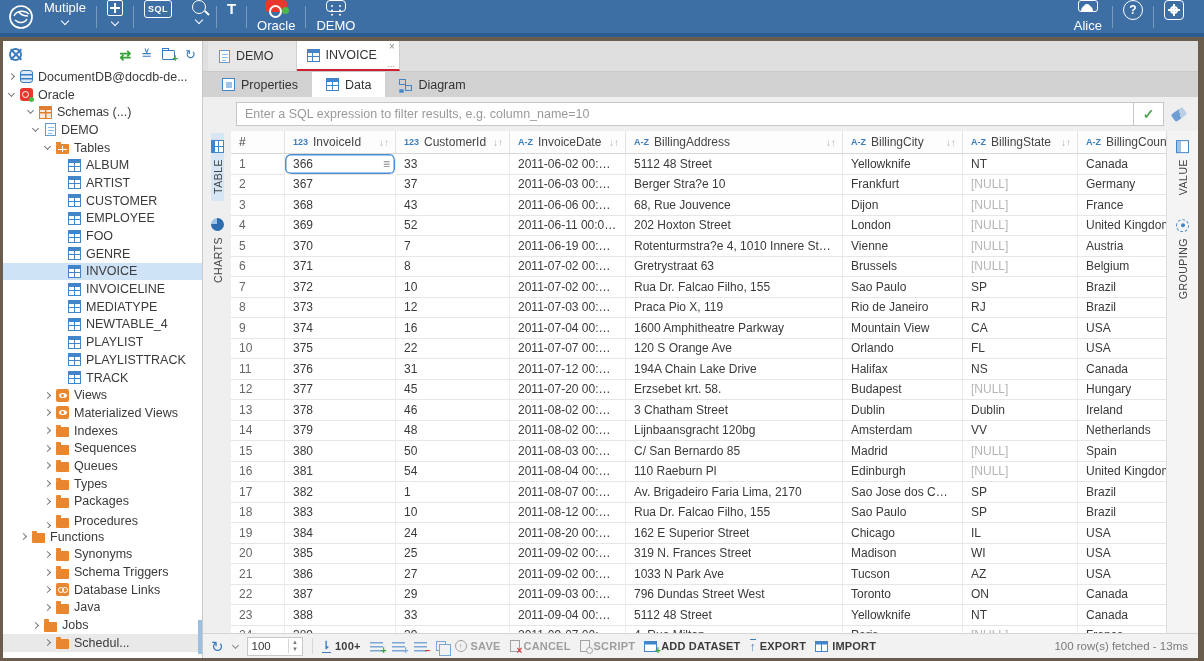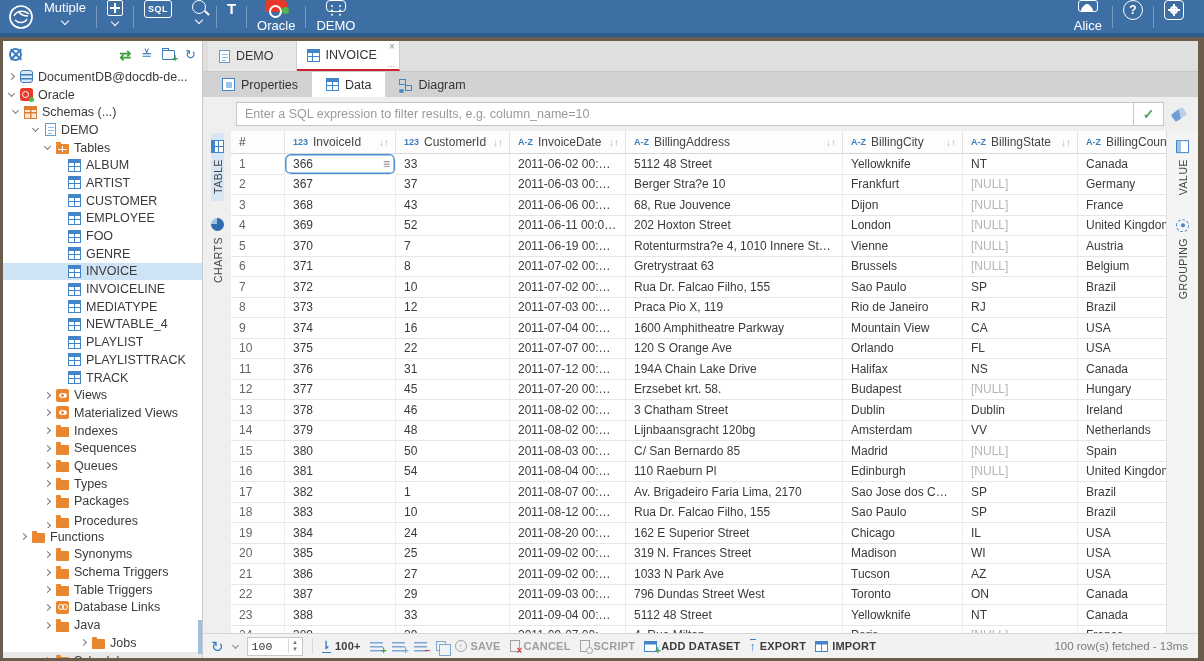--- a/index.html
+++ b/index.html
@@ -151,21 +151,21 @@
   .cellmenu { position:absolute; right:5px; color:#888; font-size:12px; }
 
   
   .btoolbar { height:25px; background:#f2f2f2; border-top:1px solid #d5d5d5; display:flex; align-items:center; padding:0 10px 0 8px; gap:9px; font-size:11px; color:#3c3c3c; }
   .bt-sep { width:1px; height:16px; background:#d8d8d8; }
   .bt-btn { display:flex; align-items:center; gap:4px; font-weight:bold; letter-spacing:.2px; }
   .bt-btn.disabled { color:#9e9e9e; }
   .bt-ref { color:#3c7cbe; font-size:15px; line-height:1; }
   .chv-sm { width:5px; height:5px; border-right:1.3px solid #888; border-bottom:1.3px solid #888; transform:rotate(45deg); margin-top:-2px; display:inline-block; }
   .fetch-box { display:flex; align-items:center; border:1px solid #c8c8c8; background:#fff; height:19px; }
-  .fetch-input { width:40px; border:none; outline:none; font-size:11.5px; padding:0 4px; font-family:Liberation Mono, monospace; color:#333; }
+  .fetch-input { width:40px; border:none; outline:none; font-size:11.5px; padding:0 4px; font-family:Liberation Sans, sans-serif; color:#333; }
   .stepper { width:14px; border-left:1px solid #d8d8d8; display:flex; flex-direction:column; align-items:center; justify-content:center; font-size:6px; color:#777; line-height:1.1; }
   .rows-icon { width:13px; height:11px; display:inline-block; background:
     linear-gradient(#7ba7d4,#7ba7d4) 0 1px/13px 1.5px no-repeat,
     linear-gradient(#7ba7d4,#7ba7d4) 0 5px/13px 1.5px no-repeat,
     linear-gradient(#7ba7d4,#7ba7d4) 0 9px/13px 1.5px no-repeat; position:relative; }
   .rows-icon.add::after { content:"+"; position:absolute; right:-4px; bottom:-4px; color:#3aa23a; font-weight:bold; font-size:10px; }
   .rows-icon.dup::after { content:"+"; position:absolute; right:-4px; bottom:-4px; color:#7ba7d4; font-weight:bold; font-size:10px; }
   .rows-icon.del::after { content:"−"; position:absolute; right:-4px; bottom:-4px; color:#d23b3b; font-weight:bold; font-size:10px; }
   .copy-icon { width:10px; height:10px; border:1.3px solid #7ba7d4; position:relative; display:inline-block; }
   .copy-icon::before { content:""; position:absolute; width:10px; height:10px; border:1.3px solid #7ba7d4; left:2px; top:2px; background:#f2f2f2; }
@@ -260,21 +260,21 @@
       <div class="tree-row" style="padding-left: 4px;">
           <i class="chev chev-r"></i>
           <span class="tico ic-db"></span>
           <span class="tlabel">DocumentDB@docdb-de...</span>
         </div>
           <div class="tree-row" style="padding-left: 4px;">
           <i class="chev chev-d"></i>
           <span class="tico ic-oracle"></span>
           <span class="tlabel">Oracle</span>
         </div>
-          <div class="tree-row" style="padding-left: 8px;">
+          <div class="tree-row" style="padding-left: 23px;">
           <i class="chev chev-d"></i>
           <span class="tico ic-schema"></span>
           <span class="tlabel">Schemas (...)</span>
         </div>
           <div class="tree-row" style="padding-left: 28px;">
           <i class="chev chev-d"></i>
           <span class="tico ic-doc"></span>
           <span class="tlabel">DEMO</span>
         </div>
           <div class="tree-row" style="padding-left: 40px;">
@@ -397,34 +397,29 @@
           <span class="tico ic-folder"></span>
           <span class="tlabel">Synonyms</span>
         </div>
           <div class="tree-row" style="padding-left: 40px;">
           <i class="chev chev-r"></i>
           <span class="tico ic-folder"></span>
           <span class="tlabel">Schema Triggers</span>
         </div>
           <div class="tree-row" style="padding-left: 40px;">
           <i class="chev chev-r"></i>
-          <span class="tico ic-folder"></span>
-          <span class="tlabel">Table Triggers</span>
-        </div>
-          <div class="tree-row" style="padding-left: 40px;">
-          <i class="chev chev-r"></i>
           <span class="tico ic-link"></span>
           <span class="tlabel">Database Links</span>
         </div>
           <div class="tree-row" style="padding-left: 40px;">
           <i class="chev chev-r"></i>
           <span class="tico ic-folder"></span>
           <span class="tlabel">Java</span>
         </div>
-          <div class="tree-row" style="padding-left: 28px; margin-left: 48px;">
+          <div class="tree-row" style="padding-left: 28px;">
           <i class="chev chev-r"></i>
           <span class="tico ic-folder"></span>
           <span class="tlabel">Jobs</span>
         </div>
           <div class="tree-row partial" style="padding-left: 40px;">
           <i class="chev chev-r"></i>
           <span class="tico ic-folder"></span>
           <span class="tlabel">Schedul...</span>
         </div>
     </div>

